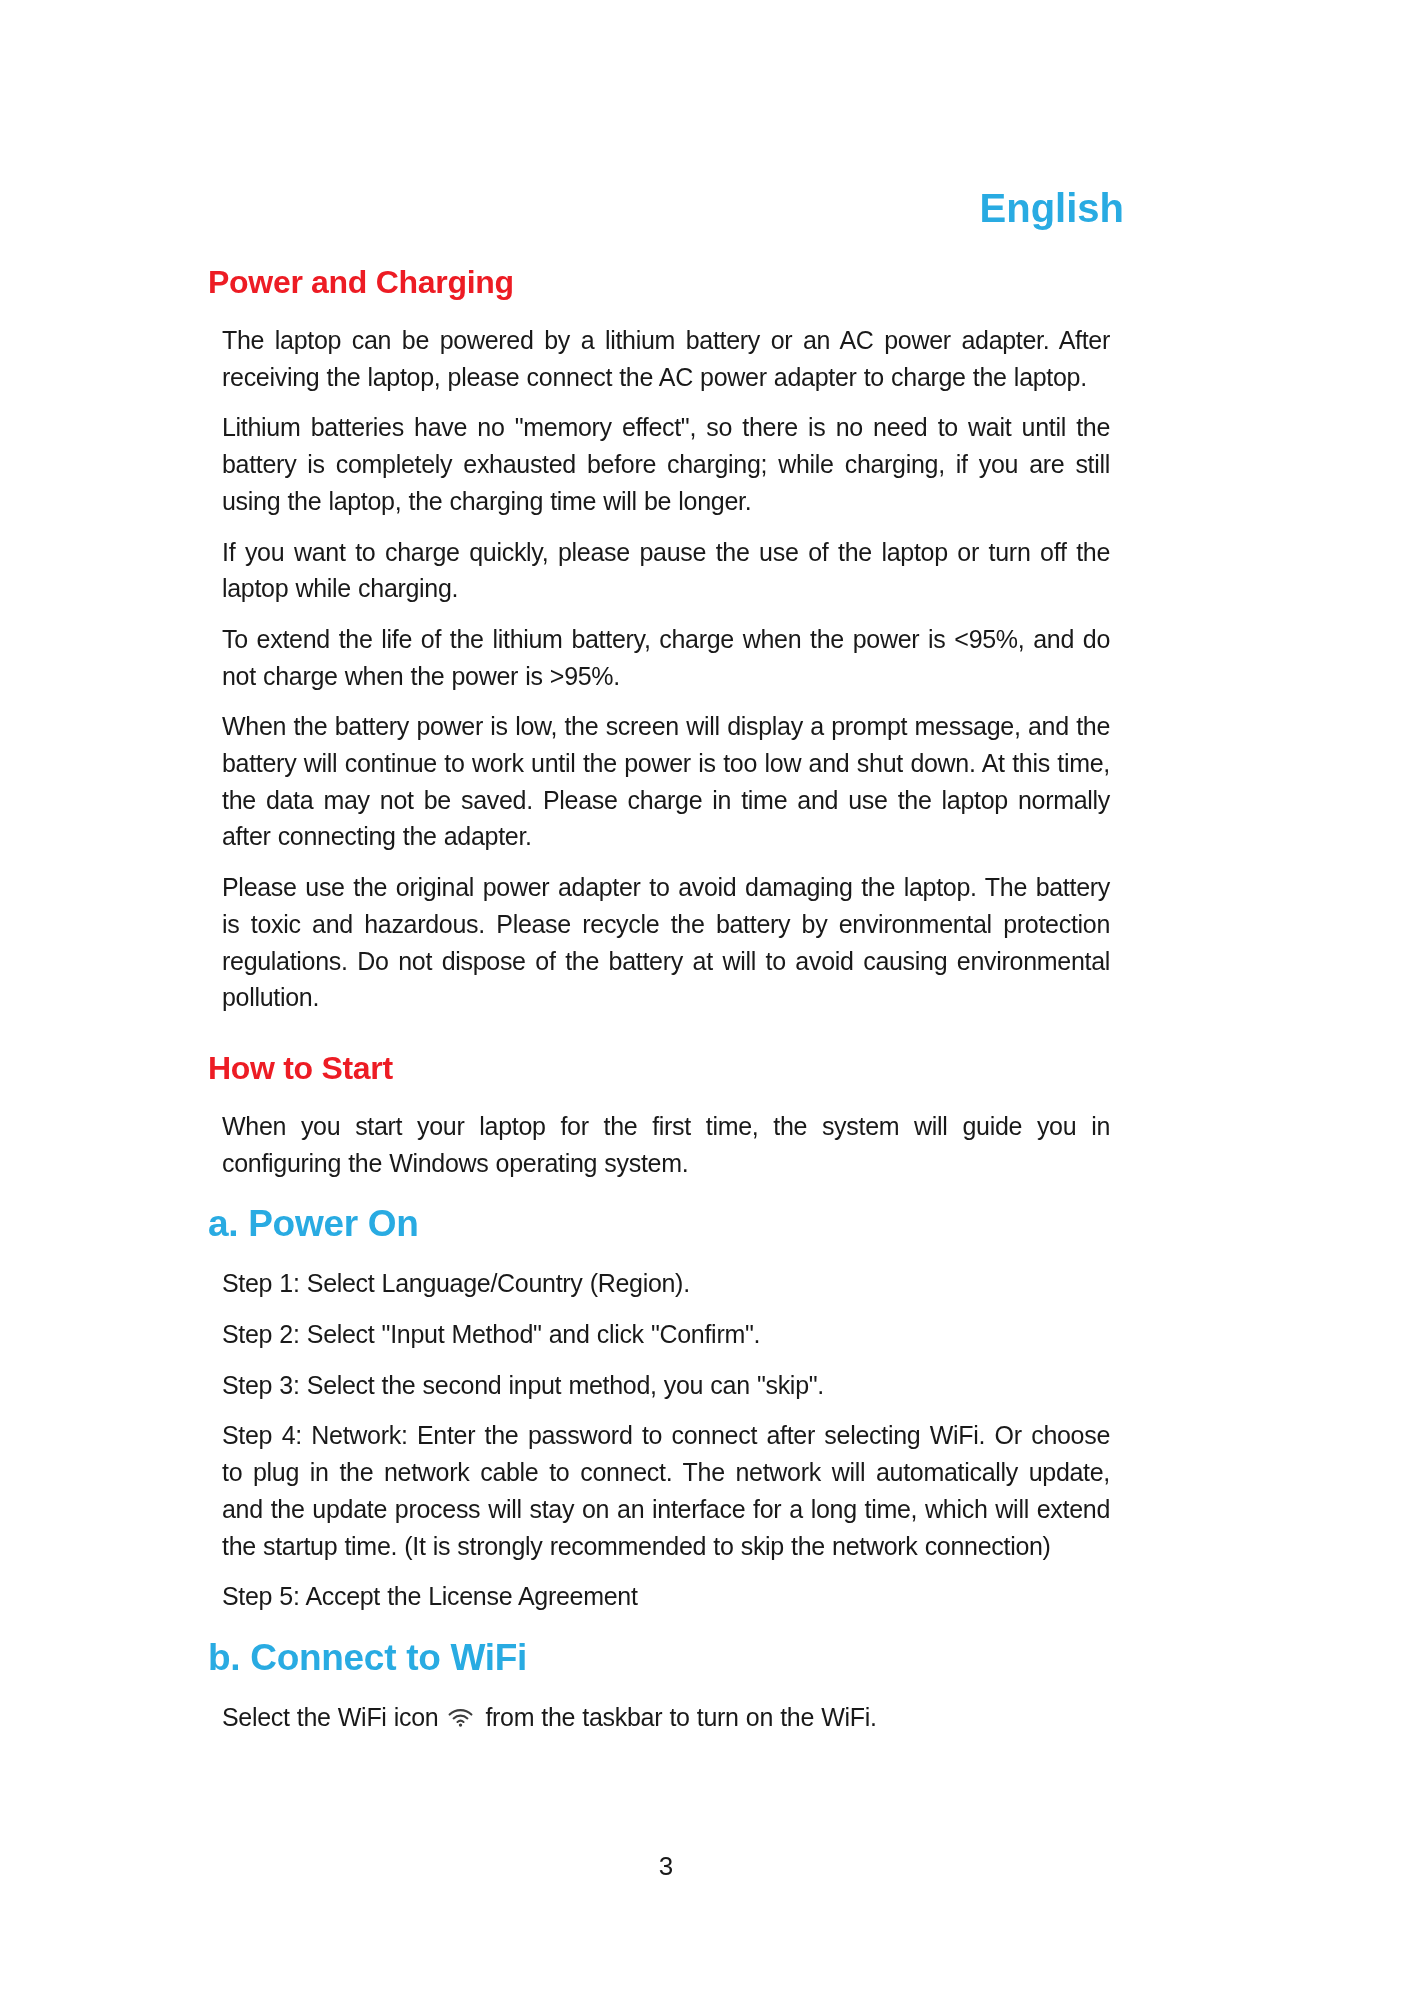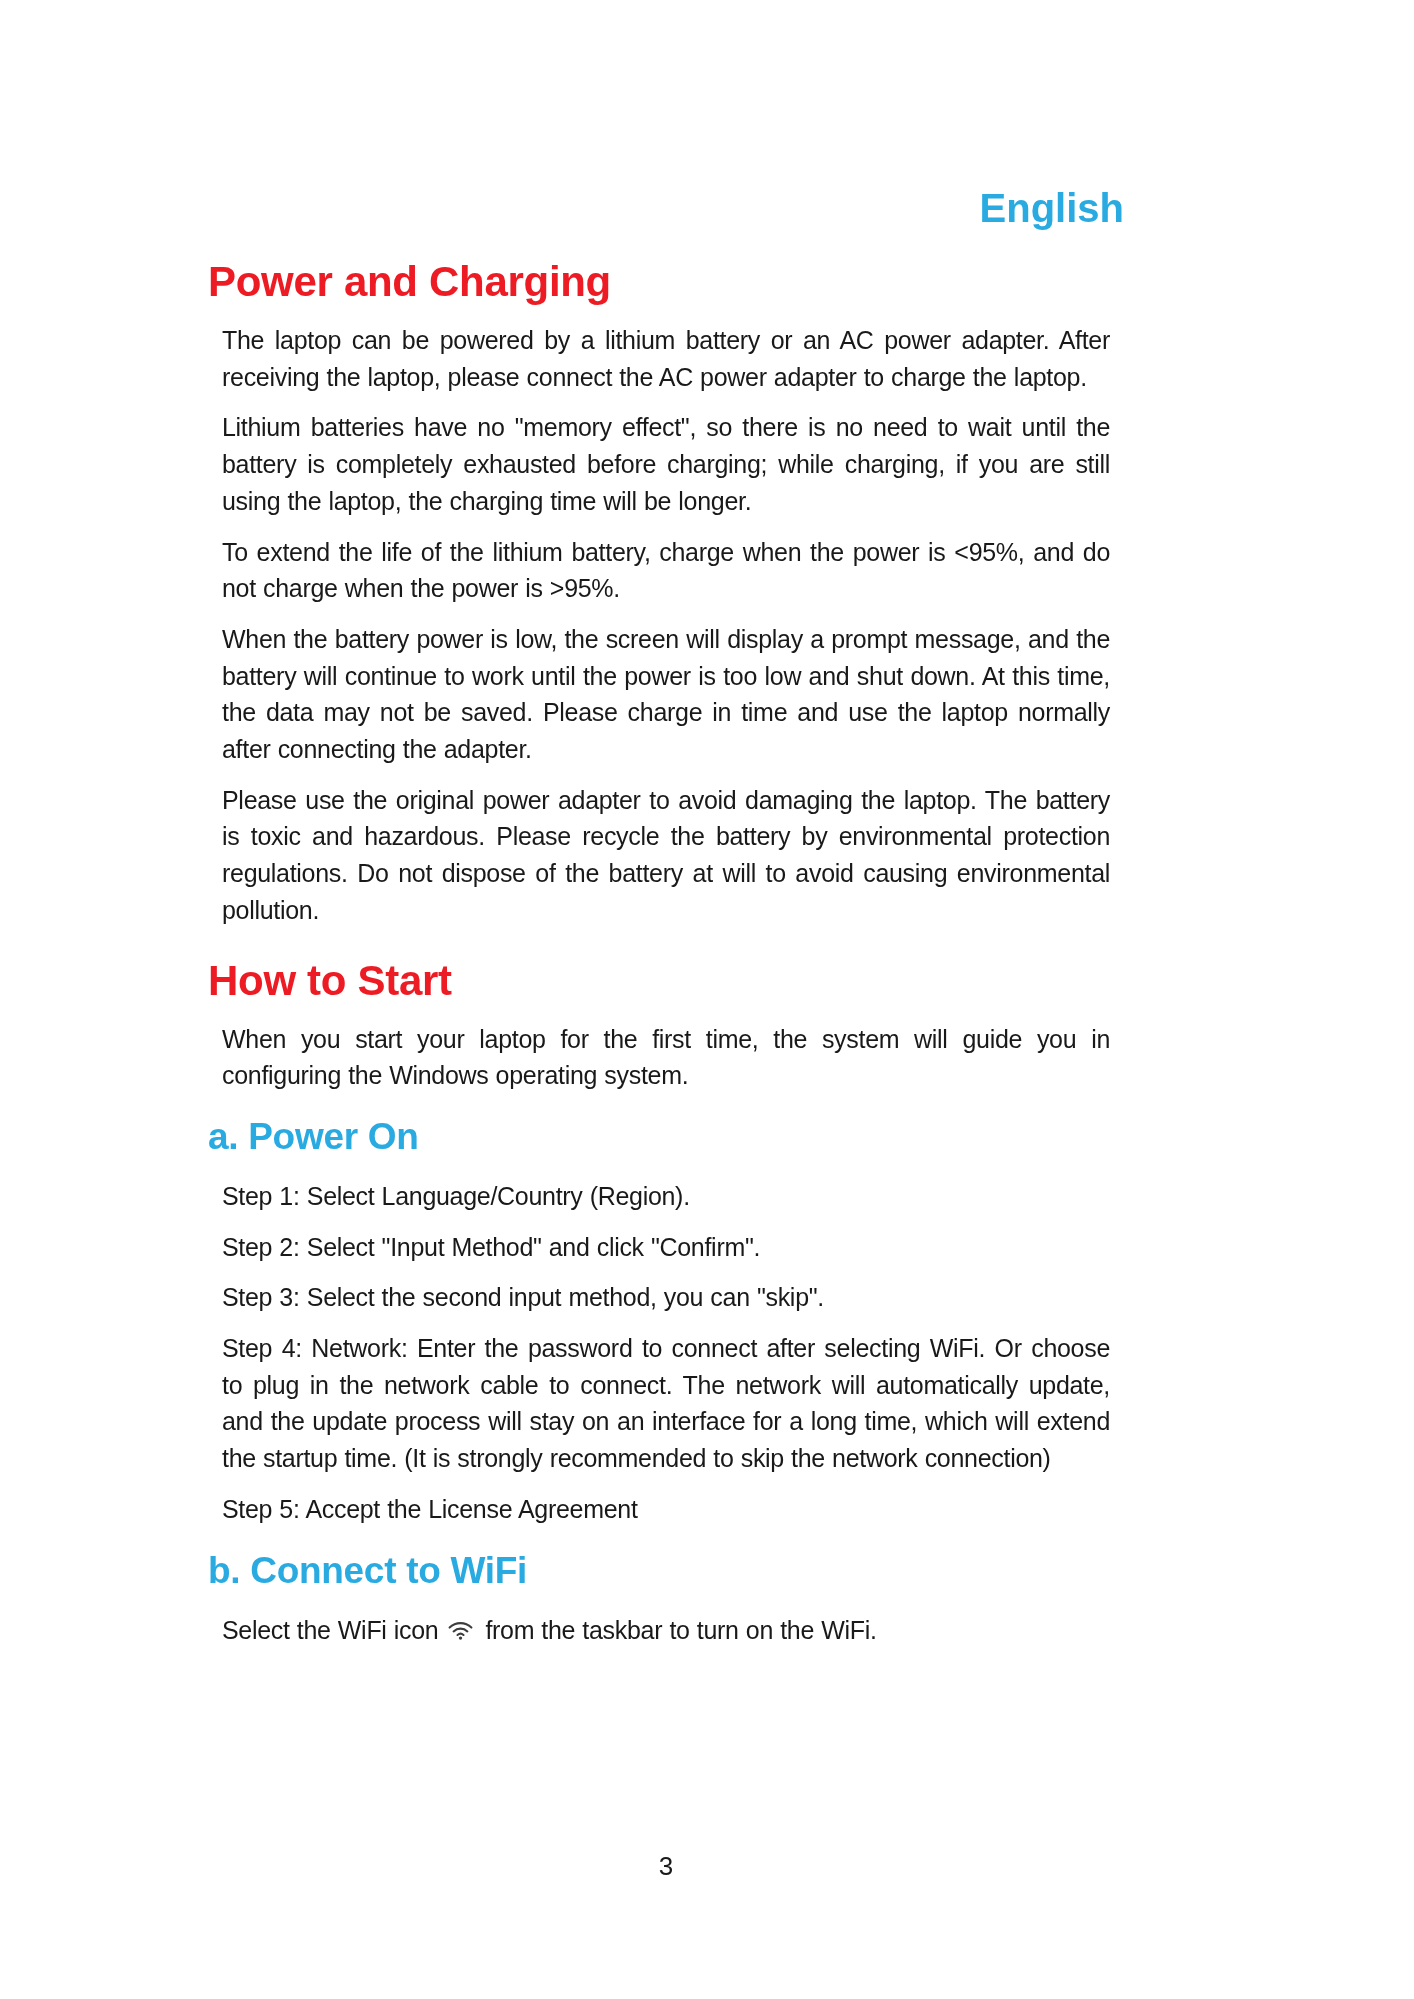--- a/index.html
+++ b/index.html
@@ -25,21 +25,21 @@
   .lang-title {
     margin: 0;
     text-align: right;
     color: #29ABE2;
     font-weight: bold;
     font-size: 40px;
     line-height: 44px;
   }
   h1.red-heading {
     color: #ED1C24;
-    font-size: 42px;
+    font-size: 32px;
     line-height: 40px;
     font-weight: bold;
     margin: 32px 0 20px 0;
     letter-spacing: -0.3px;
   }
   h2.blue-heading {
     color: #29ABE2;
     font-size: 37px;
     line-height: 32px;
     font-weight: bold;
@@ -78,20 +78,21 @@
 <body>
 
 <div class="page">
 
   <div class="lang-title">English</div>
 
   <h1 class="red-heading">Power and Charging</h1>
 
   <p class="body-par">The laptop can be powered by a lithium battery or an AC power adapter. After receiving the laptop, please connect the AC power adapter to charge the laptop.</p>
   <p class="body-par">Lithium batteries have no "memory effect", so there is no need to wait until the battery is completely exhausted before charging; while charging, if you are still using the laptop, the charging time will be longer.</p>
+  <p class="body-par">If you want to charge quickly, please pause the use of the laptop or turn off the laptop while charging.</p>
   <p class="body-par">To extend the life of the lithium battery, charge when the power is &lt;95%, and do not charge when the power is &gt;95%.</p>
   <p class="body-par">When the battery power is low, the screen will display a prompt message, and the battery will continue to work until the power is too low and shut down. At this time, the data may not be saved. Please charge in time and use the laptop normally after connecting the adapter.</p>
   <p class="body-par">Please use the original power adapter to avoid damaging the laptop. The battery is toxic and hazardous. Please recycle the battery by environmental protection regulations. Do not dispose of the battery at will to avoid causing environmental pollution.</p>
 
   <h1 class="red-heading">How to Start</h1>
 
   <p class="body-par">When you start your laptop for the first time, the system will guide you in configuring the Windows operating system.</p>
 
   <h2 class="blue-heading">a. Power On</h2>
 

